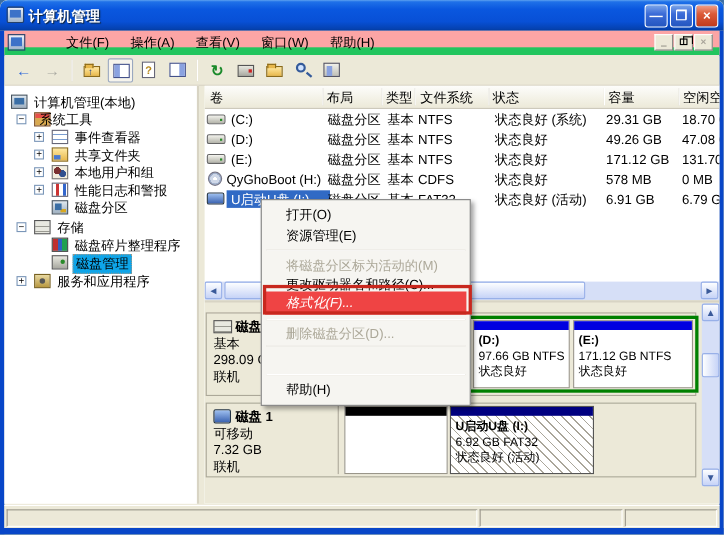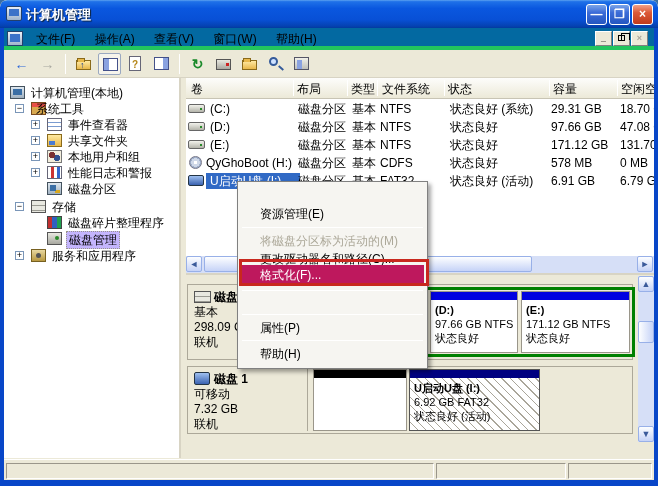--- a/index.html
+++ b/index.html
@@ -19,21 +19,21 @@
   .cap-btns{right:5px;top:4px;display:flex;gap:2px;}
   .cbtn{width:21px;height:21px;border-radius:3px;border:1px solid #fff;color:#fff;
     font-size:12px;line-height:18px;text-align:center;font-weight:bold;
     background:linear-gradient(180deg,#7AA4E8 0%,#3C6CD8 40%,#2456C0 100%);}
   .cbtn.close{background:linear-gradient(180deg,#F0A088 0%,#DC5A38 40%,#C03A1C 100%);}
   .border-l{left:0;top:28px;width:4px;height:458px;background:#0846C8;}
   .border-r{left:654px;top:28px;width:4px;height:458px;background:#0846C8;}
   .border-b{left:0;top:480px;width:658px;height:6px;background:#0846C8;}
 
   
-  .menubar{left:4px;top:28px;width:650px;height:22px;background:#0369a1;border-bottom:4px solid #22c55e;}
+  .menubar{left:4px;top:28px;width:650px;height:22px;background:#fca5a5;border-bottom:7px solid #22c55e;padding-left:24px;}
   .menu-item{display:inline-block;padding:3px 8px 0 8px;height:22px;}
   .mb-ico{left:3px;top:3px;width:16px;height:15px;background:linear-gradient(#eef2f8,#9fb4cc);border:1px solid #23406b;}
   .mb-ico:after{content:"";position:absolute;left:2px;top:2px;right:2px;bottom:3px;background:#3c72c8;}
   .menu-strip{padding-left:24px;}
   .child-ctrls{right:6px;top:3px;display:flex;gap:1px;}
   .chbtn{width:17px;height:15px;background:#ECE9D8;border:1px solid;border-color:#fff #808080 #808080 #fff;
     font-size:9px;line-height:12px;text-align:center;font-weight:bold;color:#000;position:relative;}
   .chbtn.dis{color:#a8a49a;}
   .restore-glyph{position:absolute;left:4px;top:3px;width:7px;height:6px;border:1px solid #000;background:#ECE9D8;}
   .restore-glyph:before{content:"";position:absolute;left:2px;top:-3px;width:7px;height:6px;border:1px solid #000;border-bottom:none;}
@@ -57,21 +57,21 @@
   .disk-tool:after{content:"";position:absolute;right:1px;top:3px;width:3px;height:3px;background:#c22;}
   .mag{position:absolute;left:5px;top:4px;width:9px;height:9px;border:2px solid #345a9a;border-radius:50%;background:#cfe2ff;}
   .mag:after{content:"";position:absolute;left:7px;top:8px;width:6px;height:2px;background:#345a9a;transform:rotate(40deg);}
   .console-ico{position:absolute;left:4px;top:4px;width:15px;height:13px;border:1px solid #556;background:linear-gradient(#f0f0ea,#c0c0b8);}
   .console-ico:after{content:"";position:absolute;left:2px;top:2px;width:5px;height:9px;background:#8aa2e0;}
 
   
   .treepane{left:4px;top:78px;width:177px;height:380px;background:#fff;border-right:2px solid #D8D4C4;overflow:hidden;}
   .titem{position:absolute;height:16px;line-height:16px;white-space:nowrap;}
   .tlabel{padding:0 2px;}
-  .tlabel.sel{background:#c4b5fd;border:1px dotted #9a968a;}
+  .tlabel.sel{background:#0ea5e9;border:1px dotted #9a968a;}
   .ebox{position:absolute;width:9px;height:9px;border:1px solid #7a96b8;background:#fff;
     font-size:9px;line-height:7px;text-align:center;color:#000;top:3px;}
   .i16{position:absolute;top:1px;width:15px;height:13px;border:1px solid #666;}
   .ic-computer{background:linear-gradient(#dfe8f0,#9fb0c0);border-color:#44525e;}
   .ic-computer:after{content:"";position:absolute;left:2px;top:2px;right:2px;bottom:3px;background:#3a6ea5;}
   .ic-toolbox{background:linear-gradient(180deg,#e85048 0 40%,#d9a94f 40%);border-color:#7a4a20;}
   .ic-event{background:repeating-linear-gradient(#fff 0 3px,#7a9cd0 3px 4px);border-color:#667;}
   .ic-share{background:linear-gradient(#ffe9a2,#e8b84b);border-color:#8a6a1a;}
   .ic-share:after{content:"";position:absolute;left:1px;bottom:1px;width:6px;height:4px;background:#4a7ad0;}
   .ic-users{background:radial-gradient(circle at 32% 38%,#7a3030 0 28%,rgba(0,0,0,0) 30%),
@@ -135,21 +135,21 @@
   .ptext .b{font-weight:bold;}
   .extframe{position:absolute;top:2px;bottom:2px;border:3px solid #008000;background:#ECE9D8;}
   .part.inext{top:1px;bottom:1px;}
   .part.hatch{background:repeating-linear-gradient(45deg,#fff 0 5px,#aaa69a 5px 6px);border:1px solid #555;}
 
   
   .cmenu{left:237px;top:181px;width:191px;height:188px;background:#F6F5F1;border:1px solid #808080;
     box-shadow:3px 3px 4px rgba(0,0,0,.35);z-index:50;}
   .mitem{position:absolute;left:3px;right:3px;height:18px;line-height:18px;padding-left:19px;font-size:12px;white-space:nowrap;}
   .mitem.dis{color:#ACA899;}
-  .mitem.hl{background:#be185d;color:#fff;}
+  .mitem.hl{background:#ef4444;color:#fff;font-style:italic;}
   .msep{position:absolute;left:4px;right:4px;height:1px;background:#c8c4b4;border-bottom:1px solid #fff;}
   .redbox{left:239px;top:259px;width:190px;height:27px;border:3px solid #C8281E;z-index:60;}
 
   
   .statusbar{left:4px;top:459px;width:650px;height:21px;background:#ECE9D8;border-top:1px solid #fff;}
   .sseg{position:absolute;top:3px;height:16px;border:1px solid;border-color:#9a968a #fff #fff #9a968a;}
 </style>
 </head>
 <body>
 
@@ -301,21 +301,21 @@
       <span class="lc" style="left:365px">29.31 GB</span>
       <span class="lc" style="left:434px">18.70 G</span>
     </div>
     <div class="lrow" style="top:40px">
       <span class="ic-vol"></span>
       <span class="lc" style="left:24px">(D:)</span>
       <span class="lc" style="left:112px">磁盘分区</span>
       <span class="lc" style="left:166px">基本</span>
       <span class="lc" style="left:194px">NTFS</span>
       <span class="lc" style="left:264px">状态良好</span>
-      <span class="lc" style="left:365px">97.66 GB</span>
+      <span class="lc" style="left:365px">49.26 GB</span>
       <span class="lc" style="left:434px">47.08 G</span>
     </div>
     <div class="lrow" style="top:58px">
       <span class="ic-vol"></span>
       <span class="lc" style="left:24px">(E:)</span>
       <span class="lc" style="left:112px">磁盘分区</span>
       <span class="lc" style="left:166px">基本</span>
       <span class="lc" style="left:194px">NTFS</span>
       <span class="lc" style="left:264px">状态良好</span>
       <span class="lc" style="left:365px">171.12 GB</span>
@@ -411,28 +411,29 @@
     </div>
 
     <div class="vscroll">
       <div class="sbtn" style="left:0;top:0">▲</div>
       <div class="vthumb"></div>
       <div class="sbtn" style="left:0;top:150px">▼</div>
     </div>
   </div>
 
   <div class="abs cmenu">
+    <div class="mitem" style="top:4px">打开(O)</div>
     <div class="mitem" style="top:23px">资源管理(E)</div>
     <div class="msep" style="top:45px"></div>
     <div class="mitem dis" style="top:50px">将磁盘分区标为活动的(M)</div>
     <div class="mitem" style="top:68px">更改驱动器名和路径(C)...</div>
     <div class="mitem hl" style="top:83px;height:21px;line-height:21px">格式化(F)...</div>
     <div class="msep" style="top:108px"></div>
+    <div class="mitem dis" style="top:112px">删除磁盘分区(D)...</div>
     <div class="msep" style="top:132px"></div>
-    <div class="mitem" style="top:137px">属性(P)</div>
     <div class="msep" style="top:158px"></div>
     <div class="mitem" style="top:163px">帮助(H)</div>
   </div>
   <div class="abs redbox"></div>
 
   <div class="abs statusbar">
     <div class="sseg" style="left:2px;width:428px"></div>
     <div class="sseg" style="left:432px;width:130px"></div>
     <div class="sseg" style="left:564px;width:84px"></div>
   </div>

